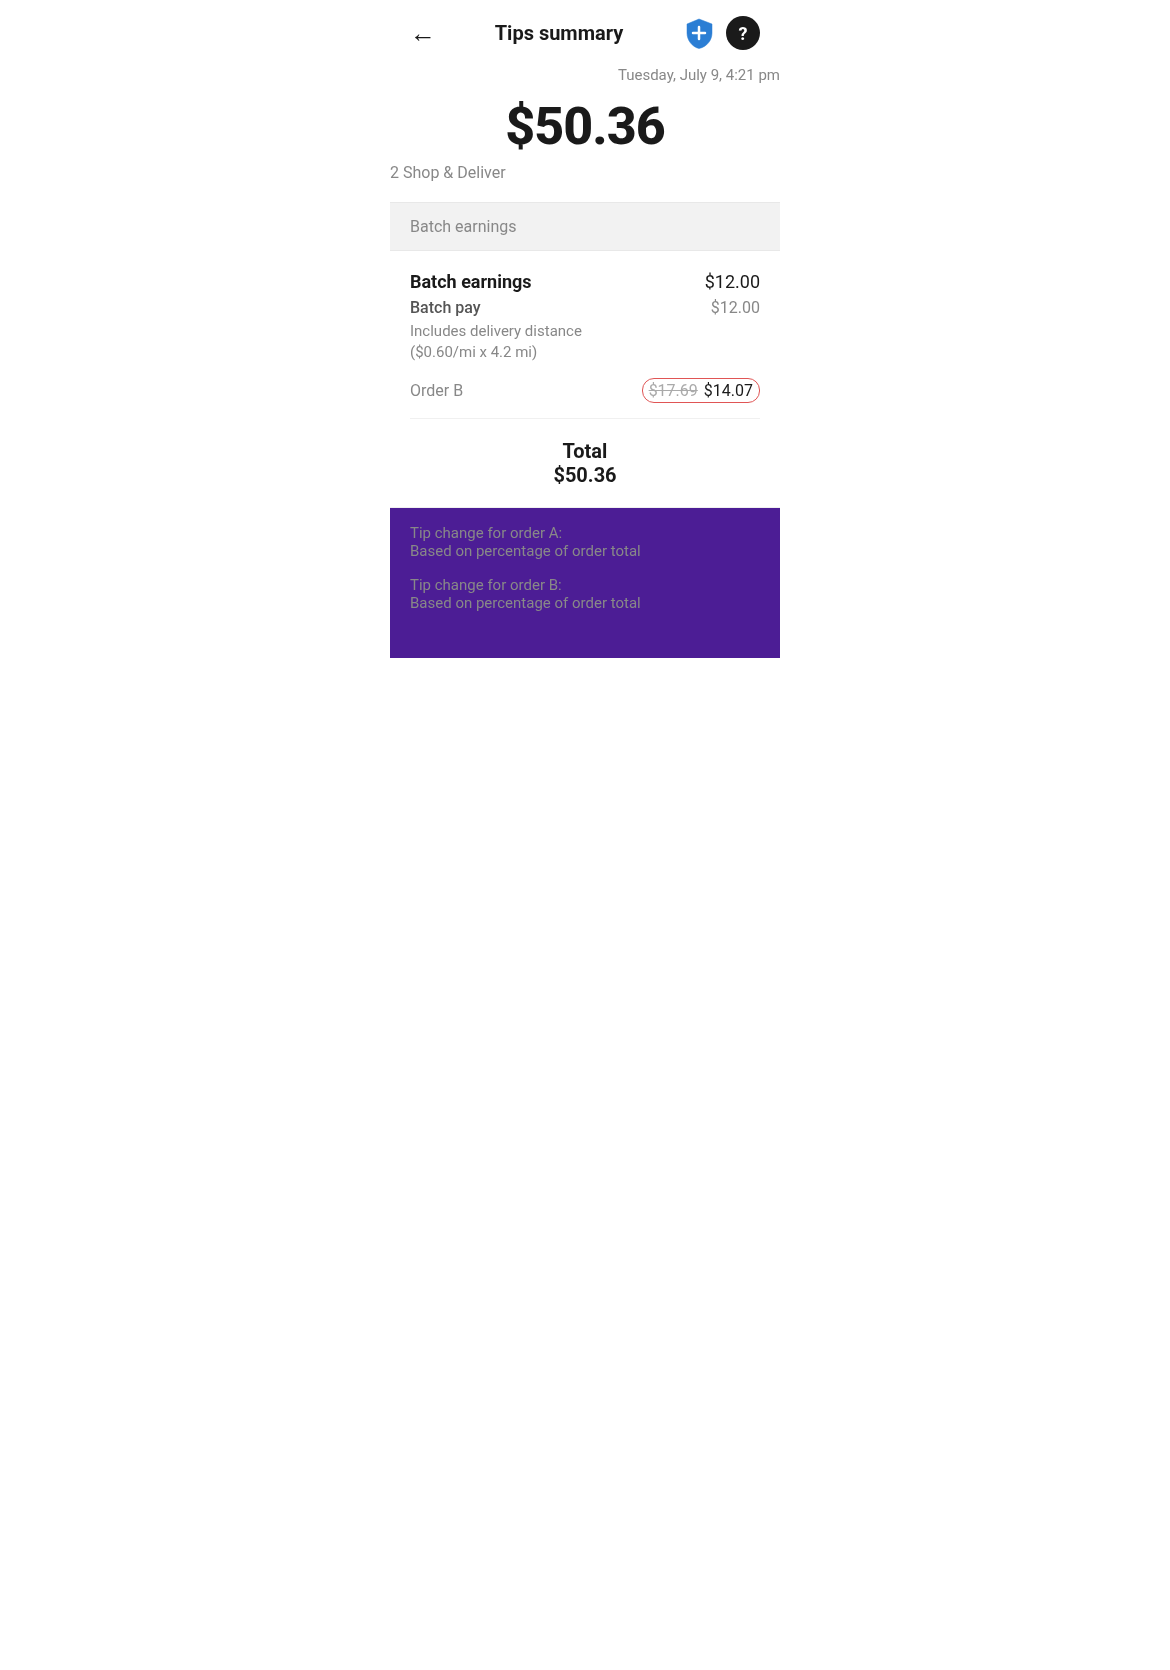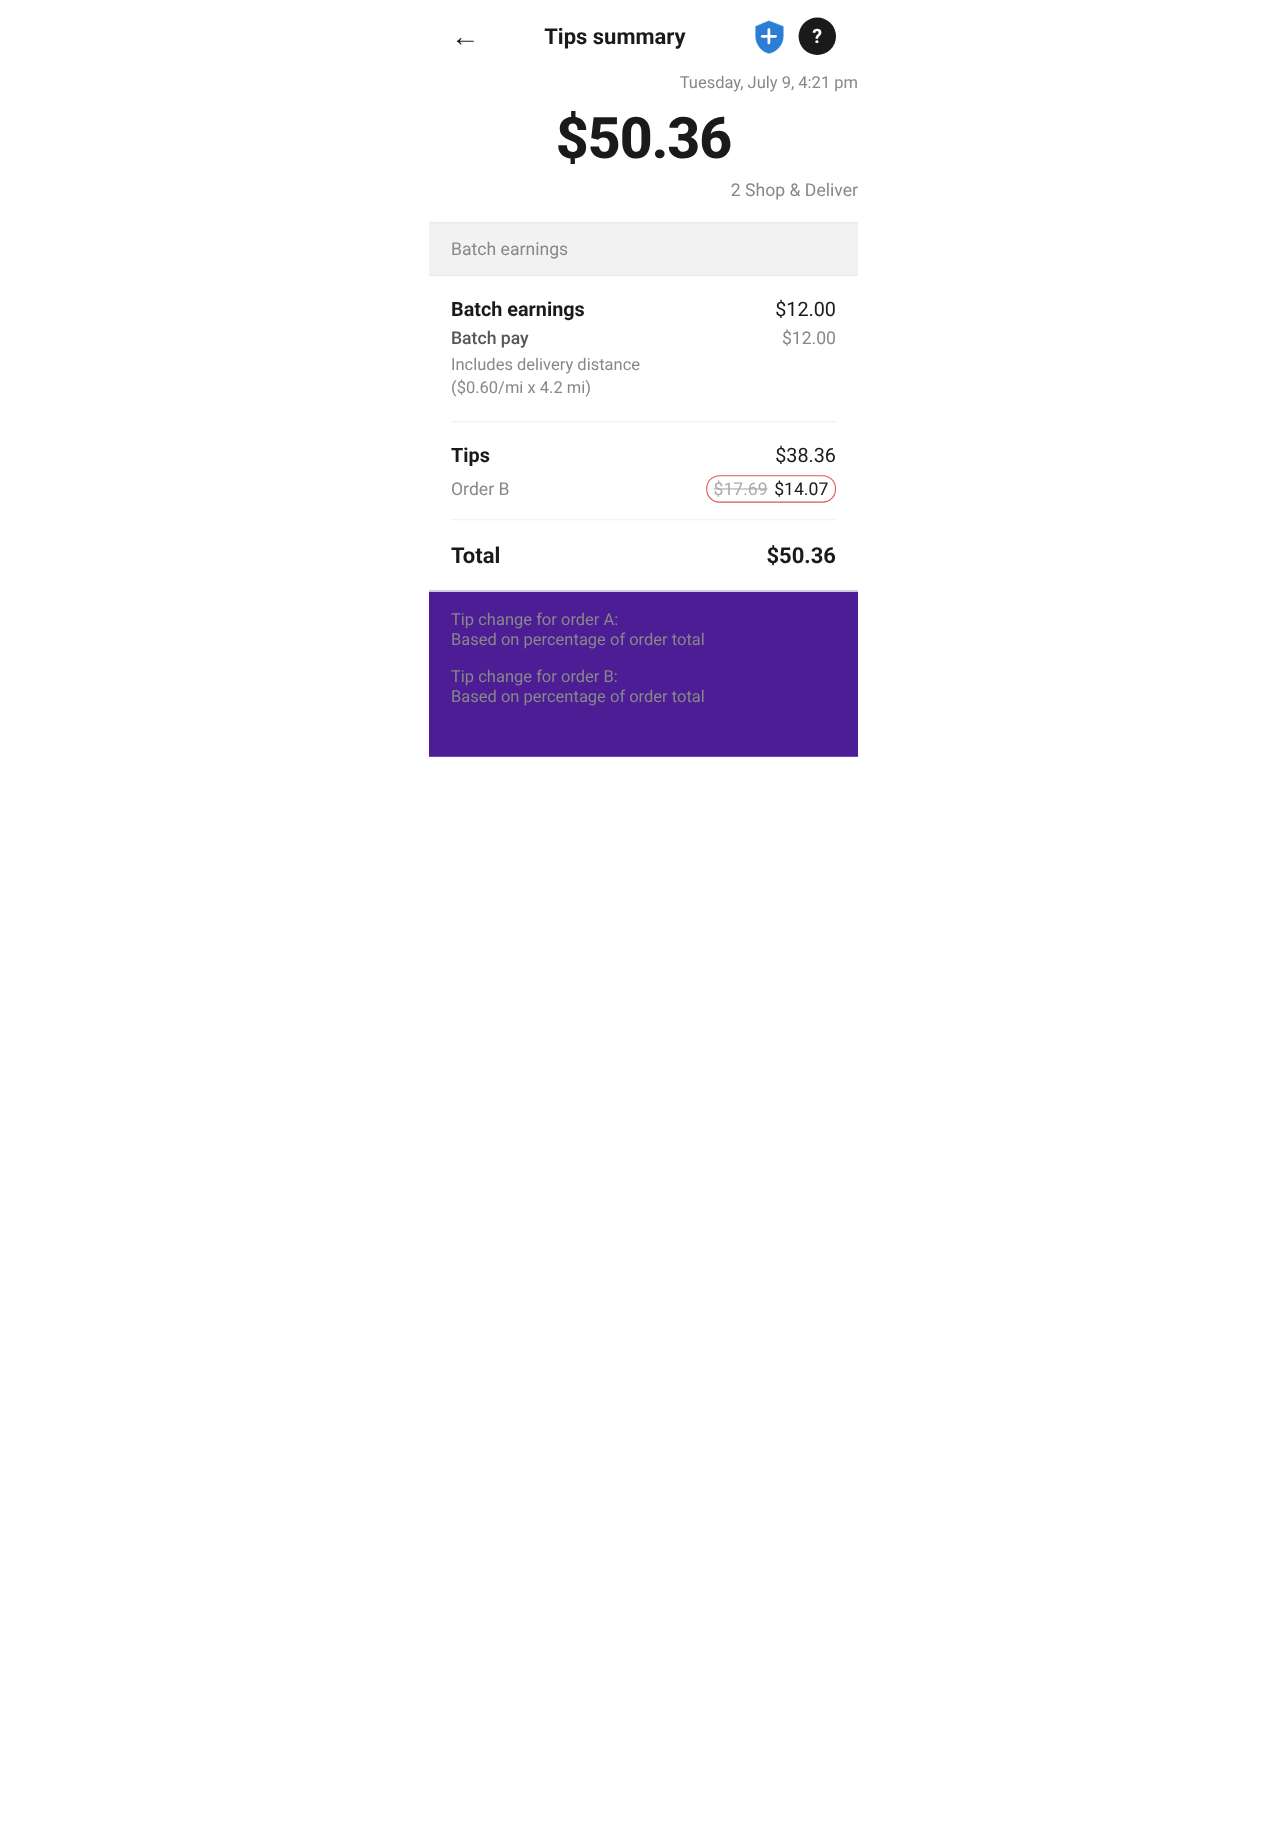--- a/index.html
+++ b/index.html
@@ -82,21 +82,21 @@
     .main-amount {
       text-align: center;
       font-size: 52px;
       font-weight: 800;
       color: #1a1a1a;
       padding: 4px 0 6px;
       letter-spacing: -1px;
     }
 
     .order-type {
-      text-align: right;
+      text-align: left;
       color: #888888;
       font-size: 16px;
       padding-bottom: 20px;
     }
 
     
     .section-divider {
       background: #f2f2f2;
       padding: 14px 20px;
       border-top: 1px solid #e8e8e8;
@@ -210,20 +210,21 @@
     }
 
     
     .total-row {
       display: flex;
       justify-content: space-between;
       align-items: center;
       padding: 20px 0 20px;
       border-top: 1px solid #f0f0f0;
       margin-top: 12px;
+      flex-direction: column;
     }
 
     .total-label {
       font-size: 20px;
       font-weight: 700;
       color: #1a1a1a;
     }
 
     .total-value {
       font-size: 20px;
@@ -295,24 +296,20 @@
 
   <div class="sub-row">
     <span class="sub-label">Batch pay</span>
     <span class="sub-value">$12.00</span>
   </div>
 
   <div class="sub-description">
     <span>Includes delivery distance<br>($0.60/mi x 4.2 mi)</span>
   </div>
 
-  <div class="tips-row">
-    <span class="row-label-bold">Tips</span>
-    <span class="row-value-bold">$38.36</span>
-  </div>
 
 
   <div class="order-row">
     <span class="order-label">Order B</span>
     <div class="order-b-box">
       <span class="strikethrough">$17.69</span>
       <span class="order-new-value">$14.07</span>
     </div>
   </div>
 

